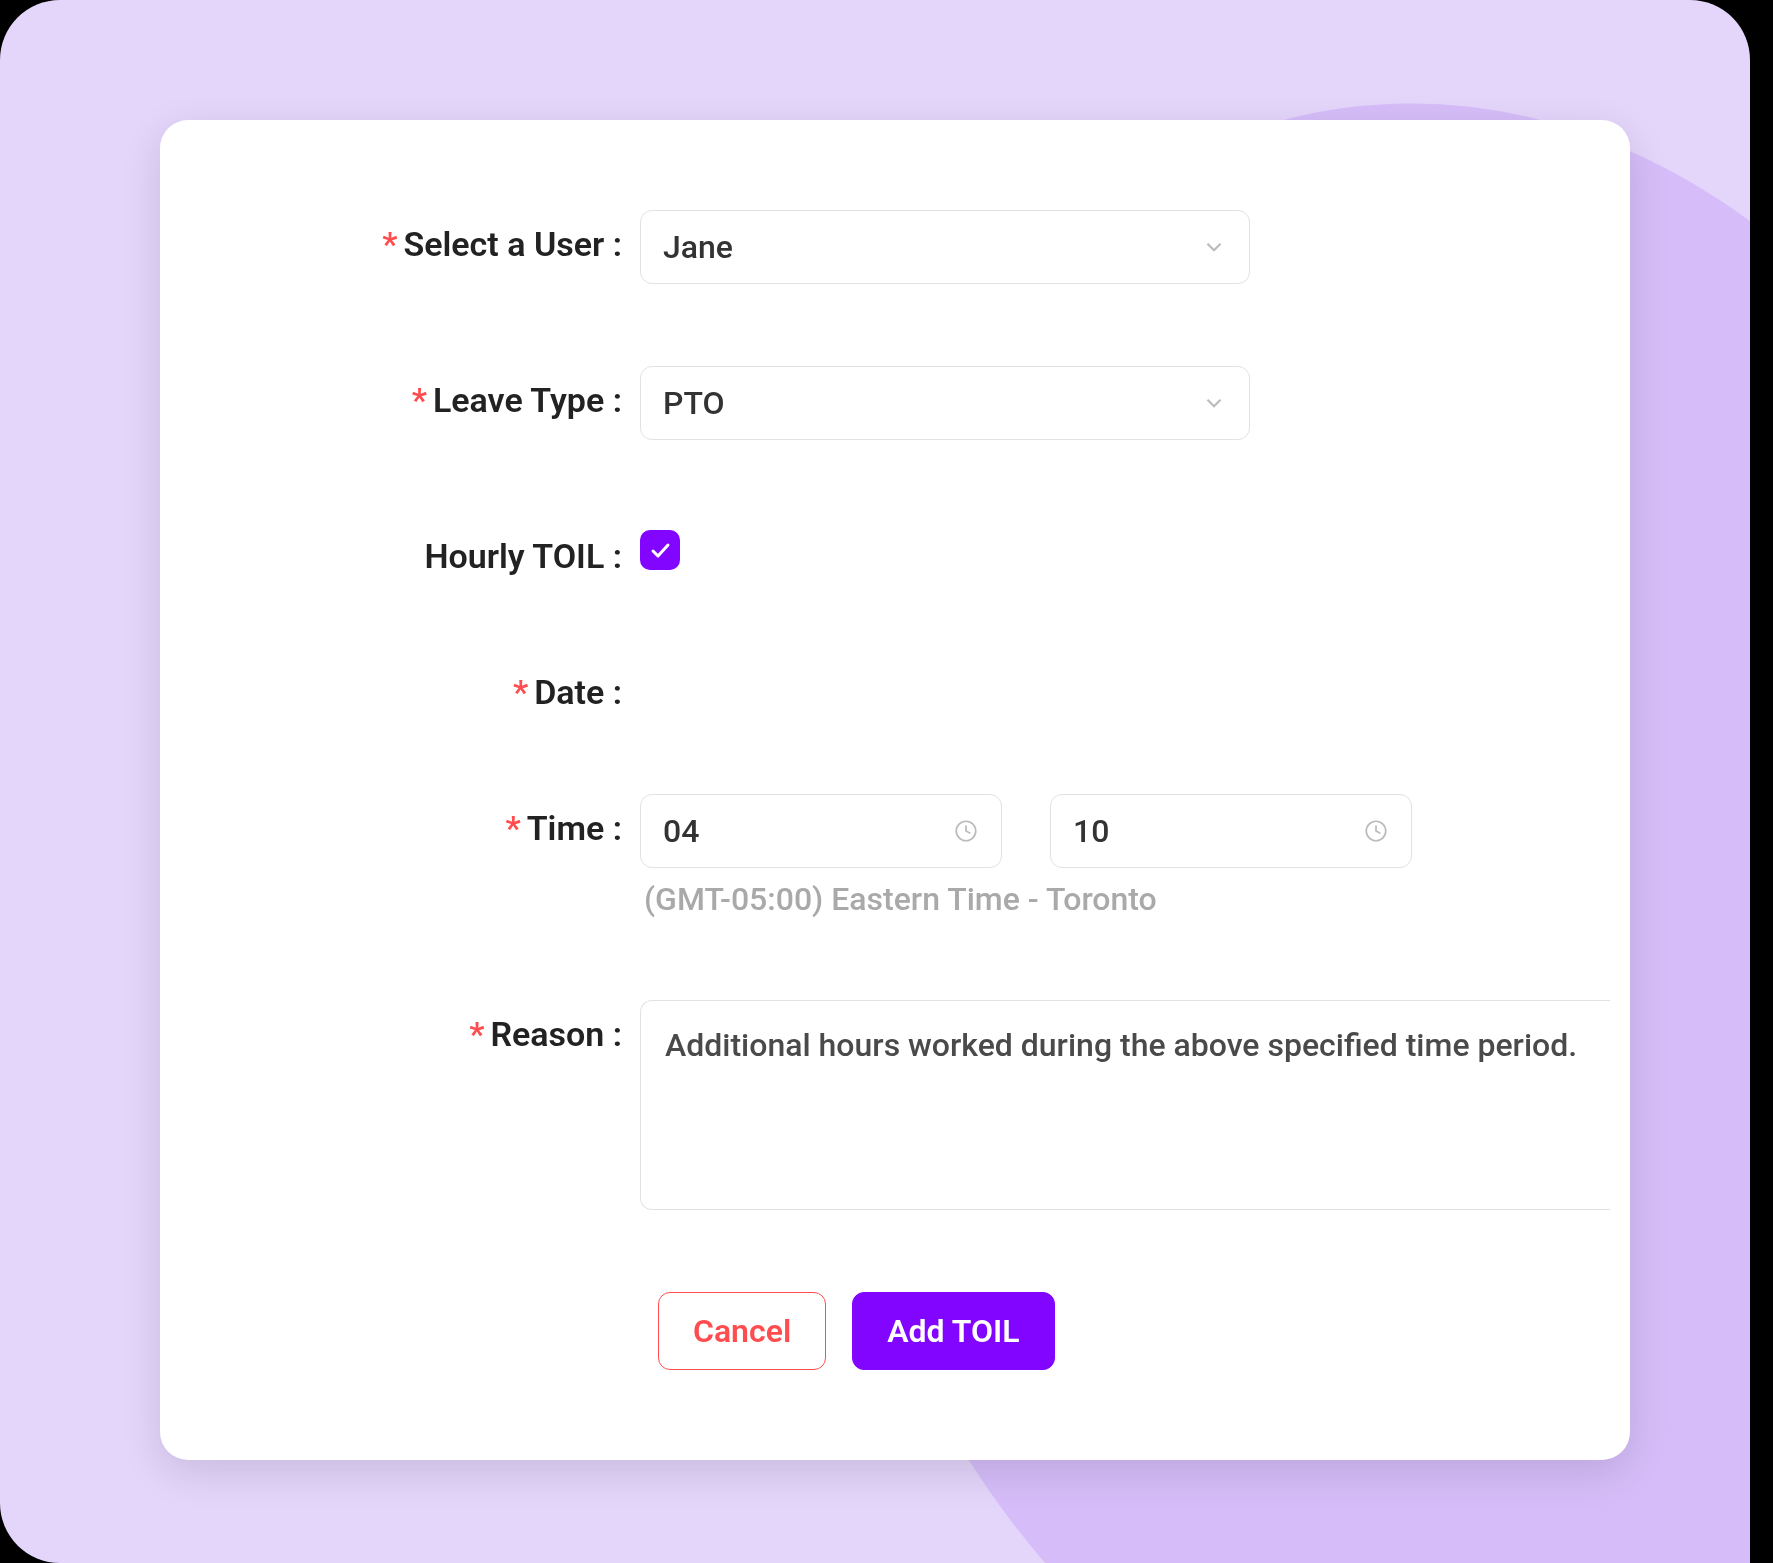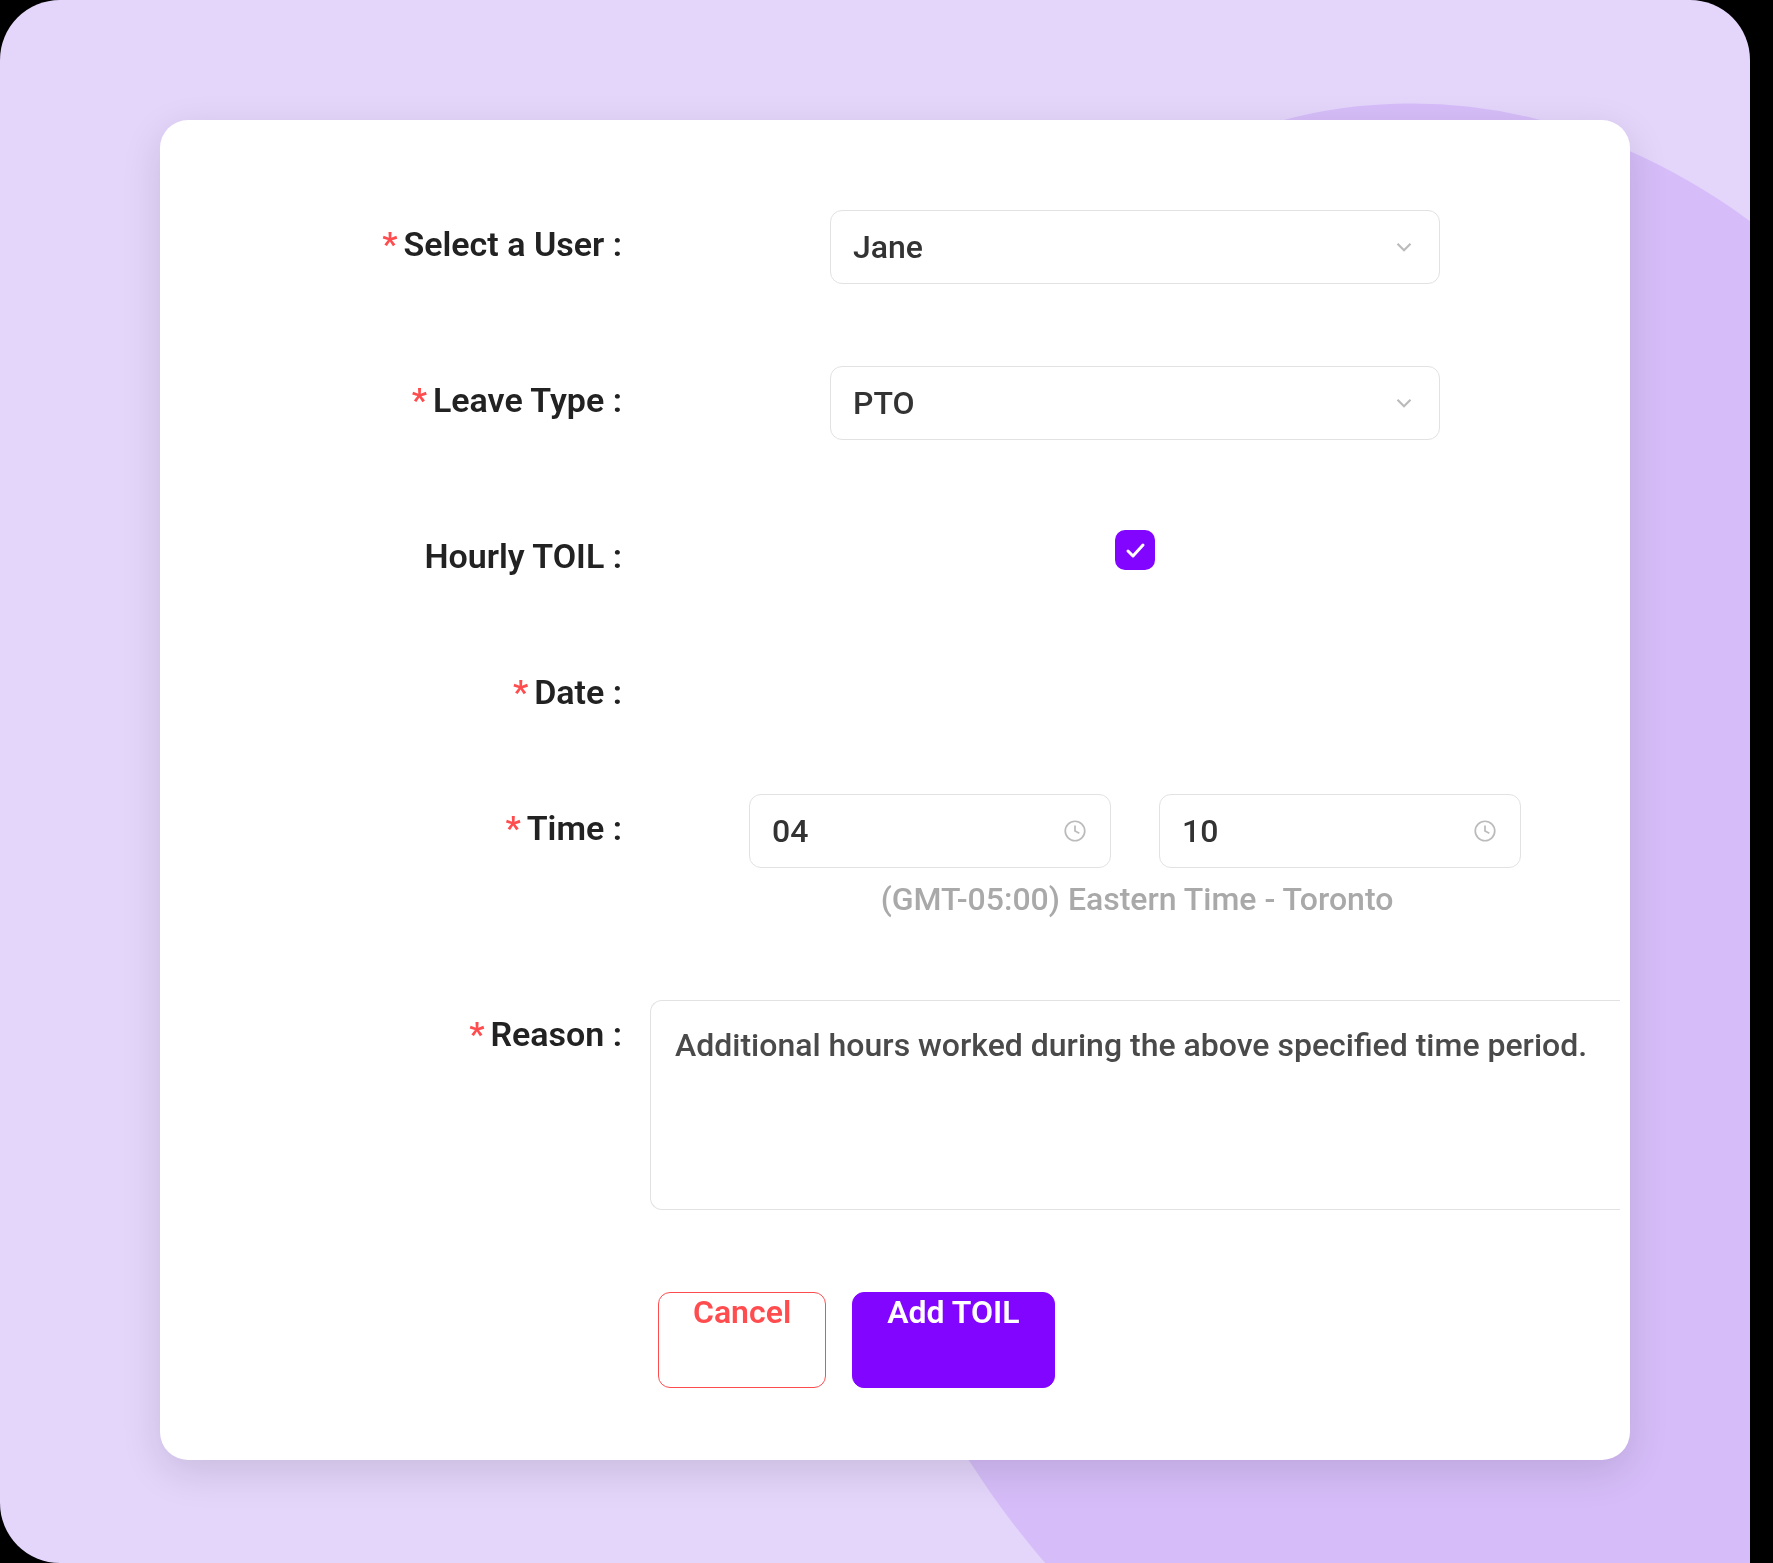--- a/index.html
+++ b/index.html
@@ -58,21 +58,21 @@
   .label-col {
     width: 480px;
     text-align: right;
     padding-right: 18px;
     padding-top: 14px;
     font-size: 34px;
     color: #222;
     font-weight: 600;
   }
   .req { color: #ff4d4f; margin-right: 6px; }
-  .field-col { flex: 1; display: flex; flex-direction: column; align-items: center; }
+  .field-col { flex: 1; display: flex; flex-direction: column; align-items: flex-start; }
   .field-row { display: flex; gap: 48px; }
   .select, .date-input, .time-input, .textarea {
     border: 1.5px solid #e2e2e2;
     border-radius: 12px;
     background: #fff;
     font-size: 32px;
     color: #333;
     font-weight: 500;
     padding: 0 22px;
     display: flex;
@@ -113,26 +113,26 @@
     margin-top: 12px;
     margin-left: 4px;
   }
   .btn-row {
     display: flex;
     gap: 26px;
     margin-left: 498px;
     margin-top: 20px;
   }
   .btn {
-    height: 96px;
+    height: 78px;
     padding: 0 34px;
     border-radius: 12px;
     font-size: 32px;
     font-weight: 600;
-    display: flex; justify-content: center;
+    display: flex; align-items: center; justify-content: center;
     cursor: pointer;
     border: 1.5px solid transparent;
   }
   .btn-cancel { color: #ff4d4f; border-color: #ff4d4f; background: #fff; }
   .btn-reset  { color: #333; border-color: #e2e2e2; background: #fff; }
   .btn-primary{ color: #fff; background: #8205ff; border-color: #8205ff; }
 </style>
 </head>
 <body>
 

